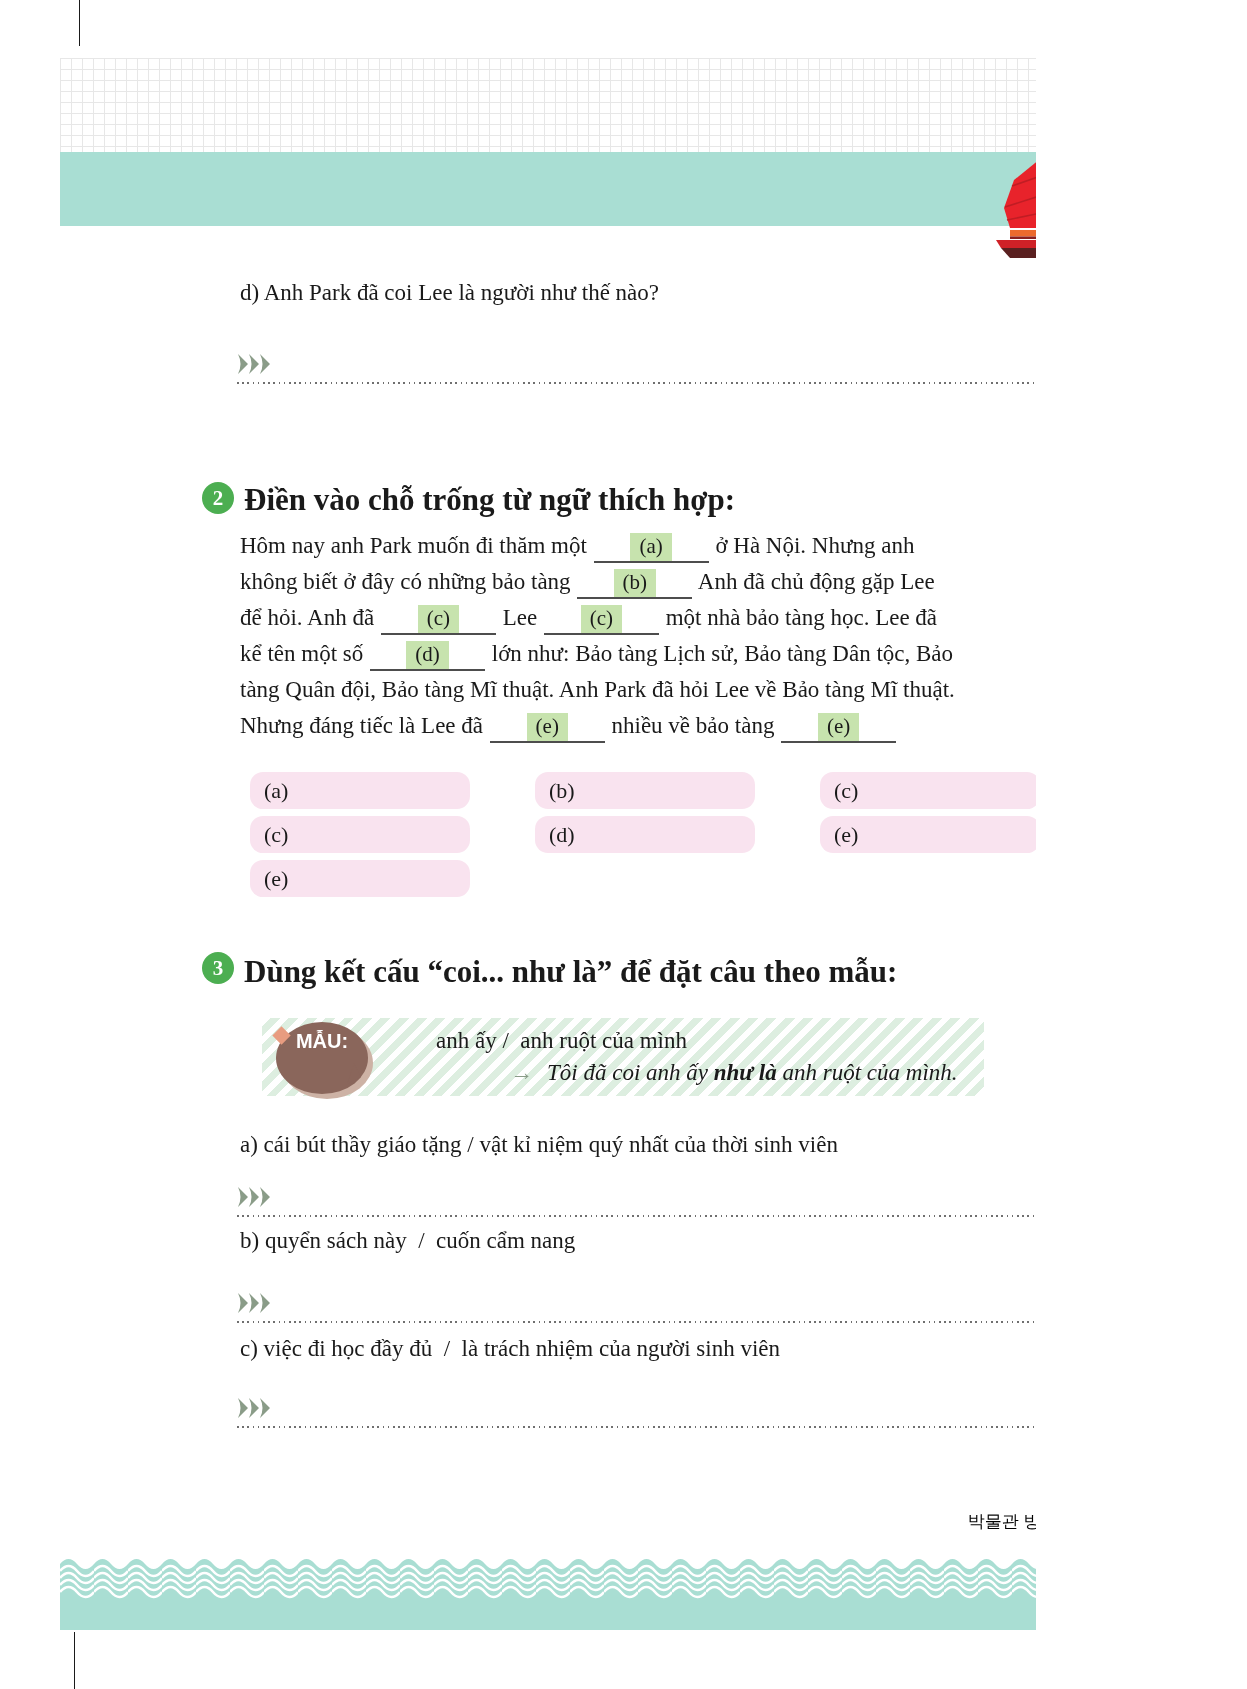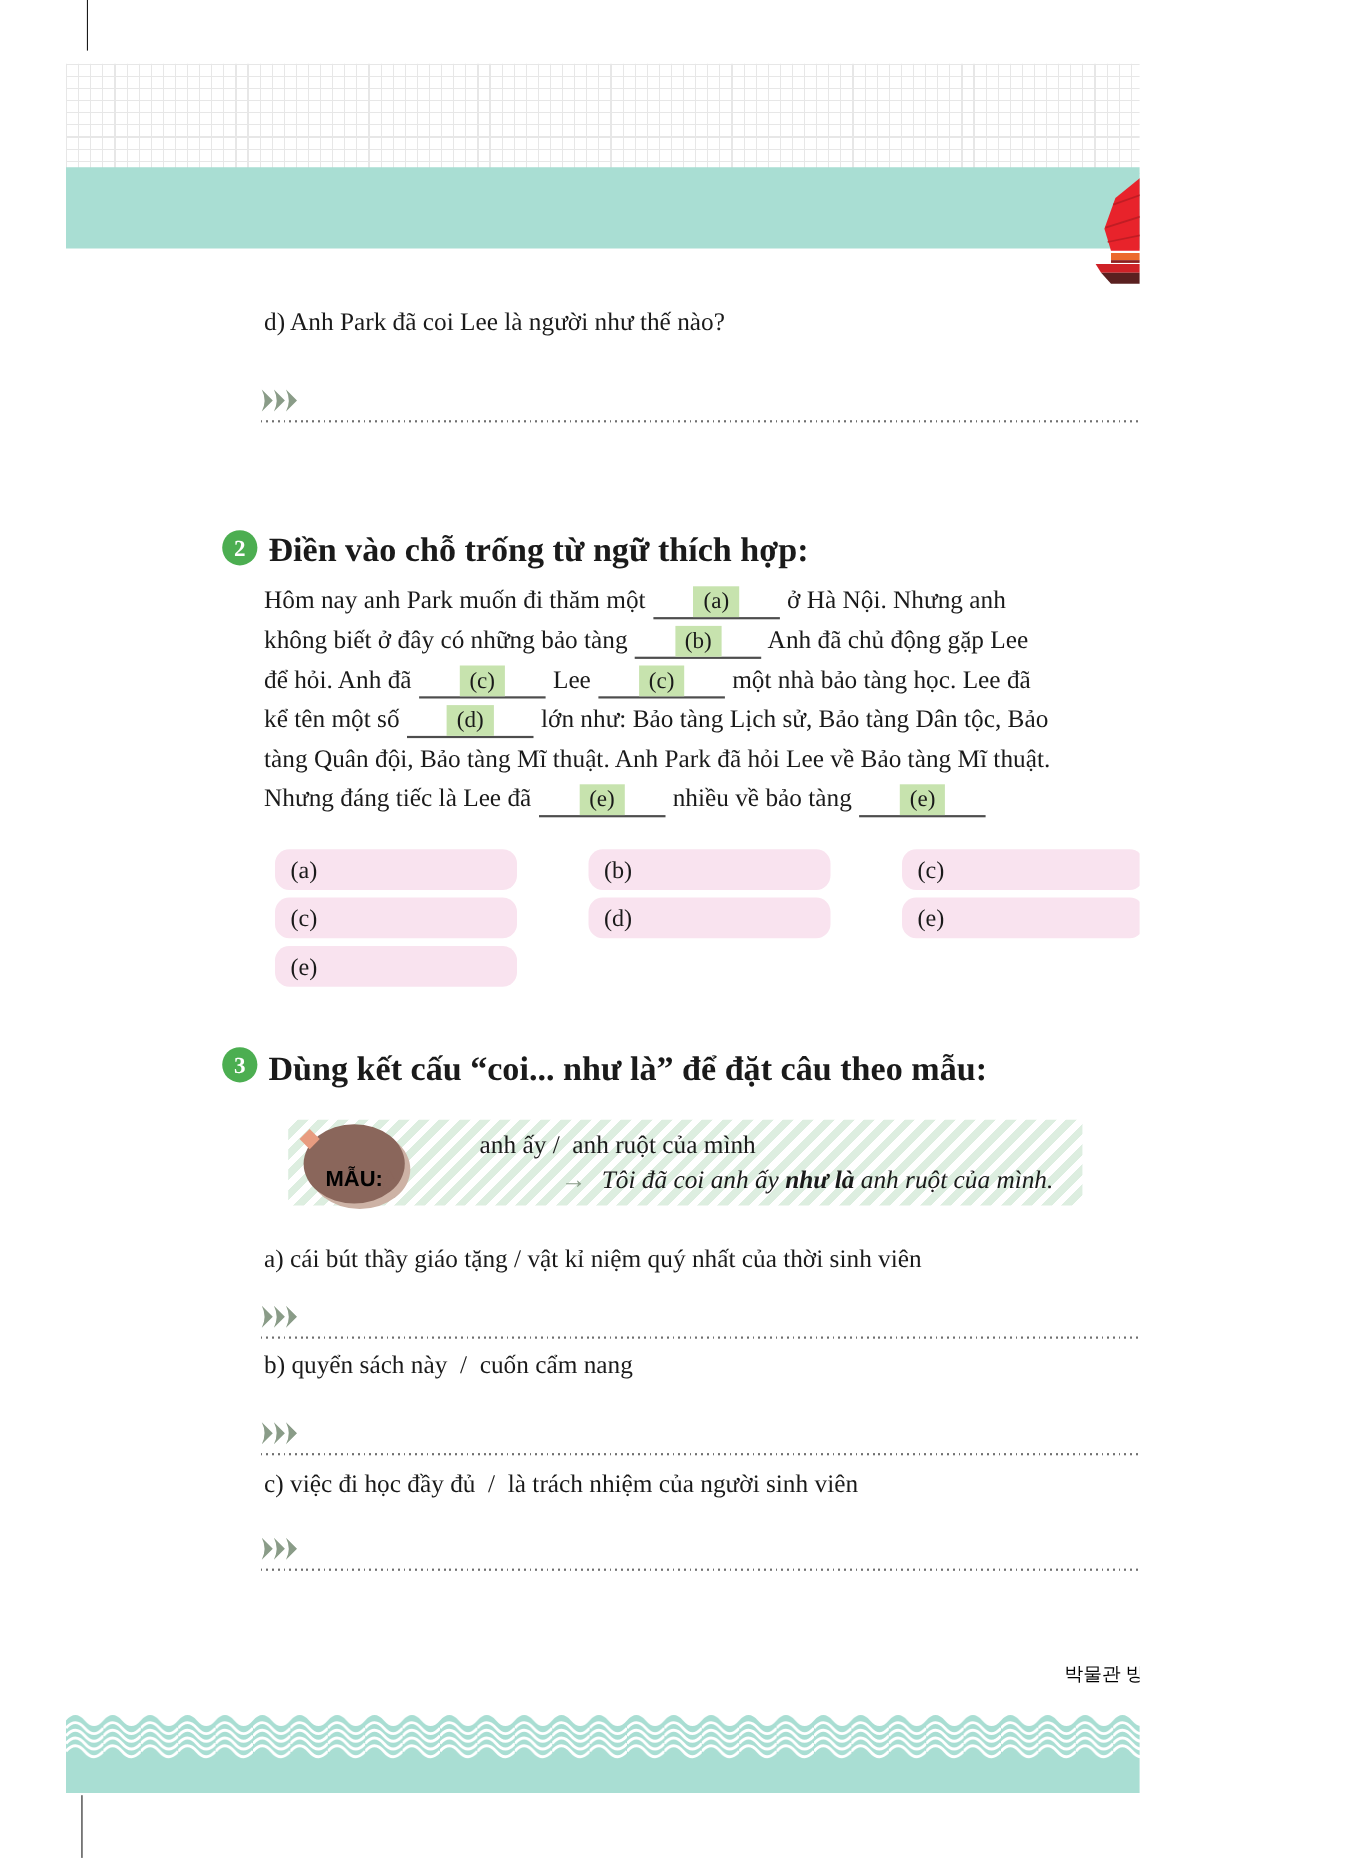--- a/index.html
+++ b/index.html
@@ -63,22 +63,22 @@
   .bubble:after {
     content:""; position:absolute; right:-4px; bottom:6px; width:0; height:0;
     border:11px solid transparent; border-left-color:#8a665b;
     transform:rotate(18deg);
   }
   .bubble .diamond {
     position:absolute; left:-1px; top:7px; width:13px; height:13px;
     background:#e89c80; transform:rotate(45deg);
   }
   .bubble .lbl {
-    position:absolute; left:0; right:0; top:39px; text-align:center;
-    color:#000000; font-weight:bold; font-size:20px;
+    position:absolute; left:0; right:0; top:8px; text-align:center;
+    color:#ffffff; font-weight:bold; font-size:20px;
     font-family:"Liberation Sans","DejaVu Sans",sans-serif;
   }
   .mau-in { position:absolute; left:436px; top:1028px; font-size:23px; white-space:pre-wrap; }
   .mau-out { position:absolute; left:510px; top:1060px; font-size:23px; white-space:pre-wrap; }
   .mau-arrow { color:#8a9c88; font-style:normal; margin-right:14px; }
   .mau-out .ital { font-style:italic; }
   .mau-out .bold { font-style:italic; font-weight:bold; }
   
   .footer {
     position:absolute; left:700px; top:1510px; width:401px; text-align:right;

